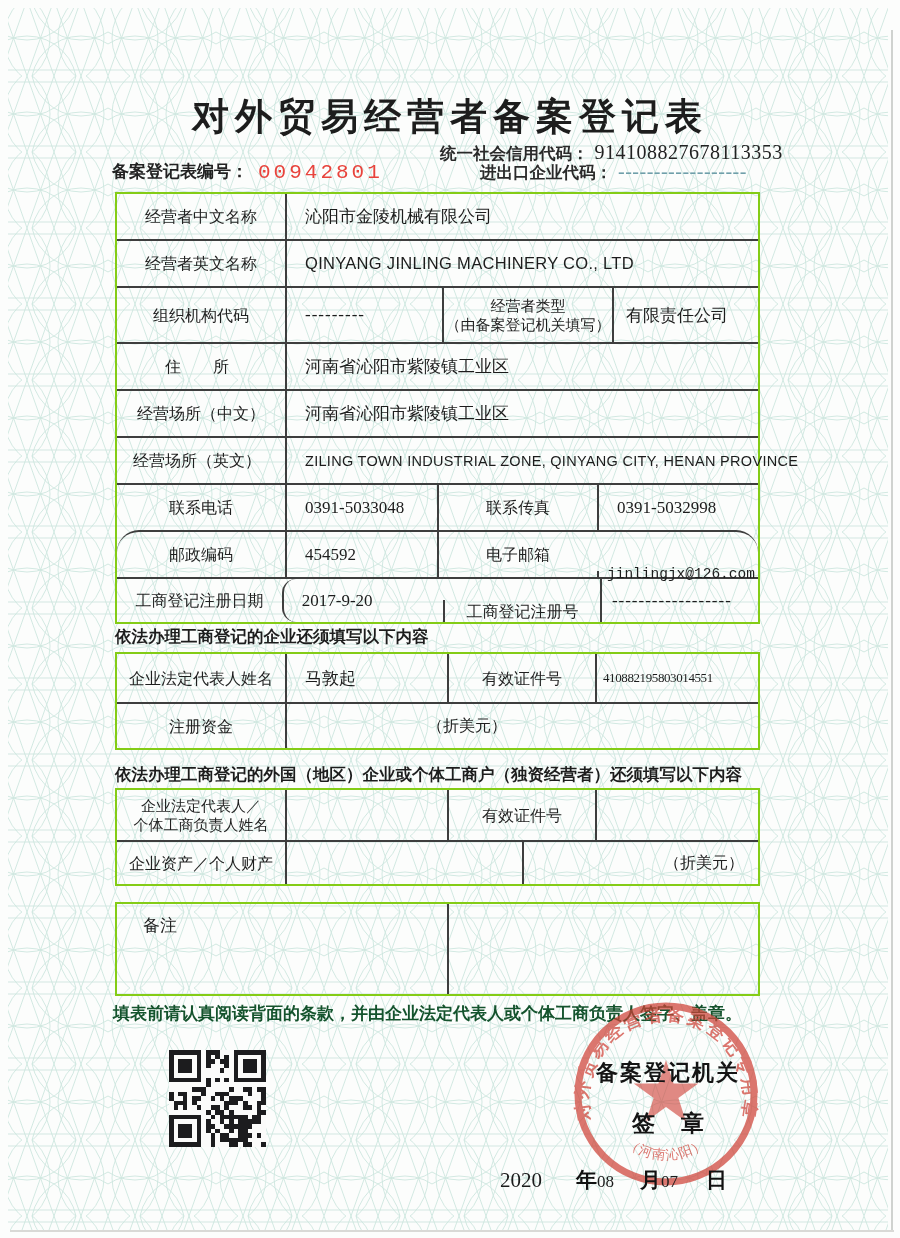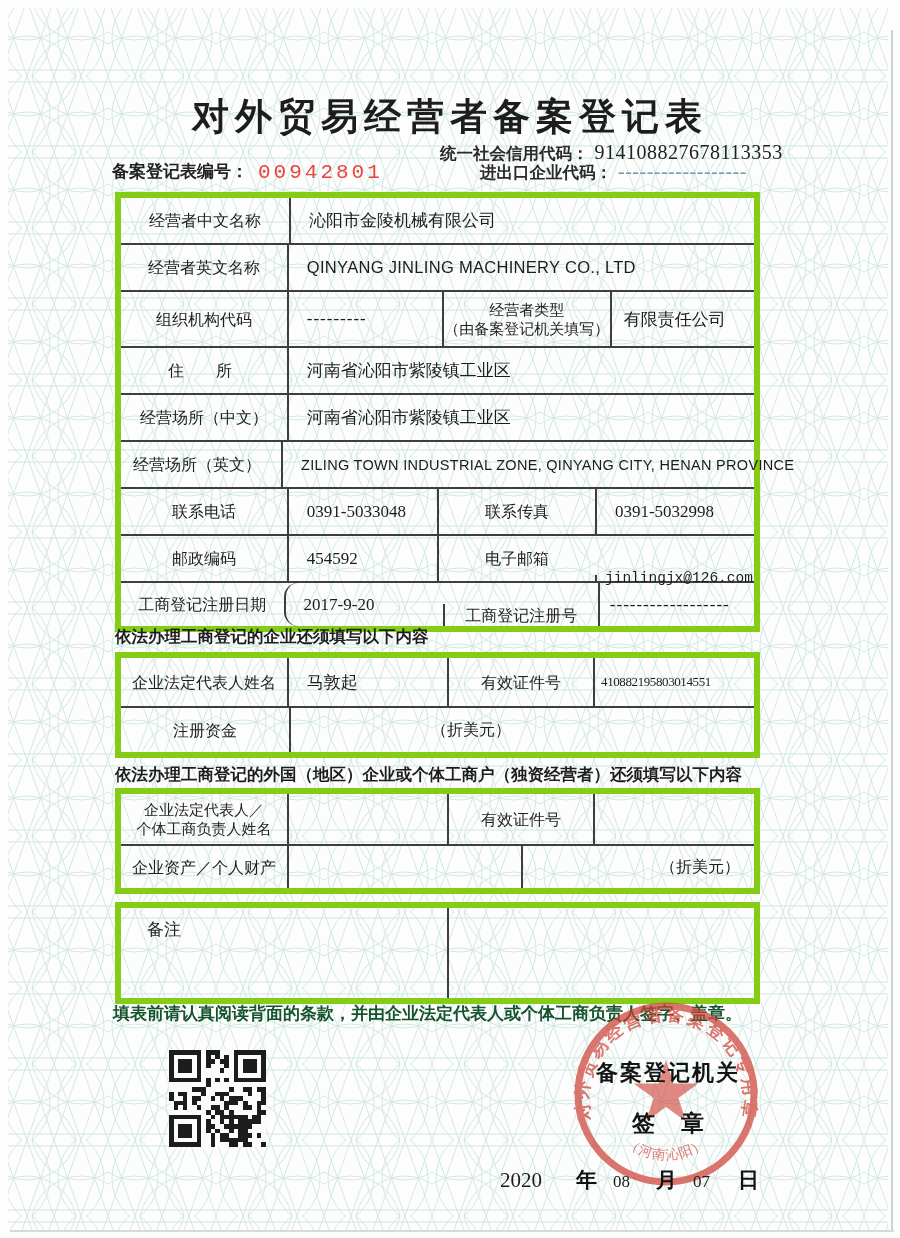--- a/index.html
+++ b/index.html
@@ -15,21 +15,21 @@
   .serial{font-family:"Liberation Mono",monospace;font-weight:normal;font-size:21px;
           letter-spacing:3px;color:#e8433c;margin-left:10px;vertical-align:-1px;}
   .meta-right{position:absolute;top:142px;left:440px;width:330px;line-height:21px;}
   .meta-row{display:flex;align-items:baseline;}
   .meta-row .mlab{width:172px;text-align:right;font-size:16.5px;font-weight:bold;color:#2a2a2a;white-space:nowrap;}
   .meta-row .mval{font-family:"Liberation Serif",serif;font-size:20px;letter-spacing:0.5px;margin-left:6px;white-space:nowrap;}
   .dash-teal{color:#6f9faa;font-size:14px;letter-spacing:1px;font-family:"Liberation Sans",sans-serif;}
   .dash-gray{color:#8a8a8a;font-size:13px;letter-spacing:1px;}
   .dash-dark{color:#7d6e6e;font-size:13px;letter-spacing:1px;}
 
-  .tbl{position:absolute;left:115px;width:645px;border:6px solid #84cc16;box-sizing:border-box;}
+  .tbl{position:absolute;left:115px;width:645px;border:2px solid #84cc16;box-sizing:border-box;}
   .row{display:flex;border-top:2px solid #3e3e3e;}
   .row:first-child{border-top:none;}
   .c{box-sizing:border-box;border-left:2px solid #3e3e3e;display:flex;align-items:center;overflow:visible;}
   .c:first-child{border-left:none;}
   .lab{justify-content:center;text-align:center;font-size:16px;color:#1f1f1f;line-height:19px;}
   .val{padding-left:18px;font-family:"Liberation Serif",serif;font-size:17px;color:#1c1c1c;white-space:nowrap;}
   .val-en{font-family:"Liberation Sans",sans-serif;font-size:16.5px;letter-spacing:0.3px;}
   .val-sm{font-size:14.5px;}
   .usd{justify-content:flex-end;padding-right:14px;font-size:16px;color:#1f1f1f;}
 
@@ -47,21 +47,21 @@
   .qr div.on{background:#1c1c1e;}
 
   .stamp-svg{position:absolute;left:563px;top:998px;z-index:2;opacity:0.88;}
   .agency{position:absolute;left:568px;top:1058px;width:200px;text-align:center;z-index:3;
           font-size:22px;font-weight:bold;letter-spacing:2px;color:#141414;}
   .signseal{position:absolute;left:568px;top:1108px;width:200px;text-align:center;z-index:3;
           font-size:23px;font-weight:bold;letter-spacing:26px;text-indent:26px;color:#141414;}
 
   .dateline{position:absolute;left:500px;top:1166px;width:300px;z-index:3;white-space:nowrap;}
   .dn{font-family:"Liberation Serif",serif;font-size:21px;color:#1b1b1b;}
-  .dn-sm{font-family:"Liberation Serif",serif;font-size:17px;color:#1b1b1b;padding-left:16px;}
+  .dn-sm{font-family:"Liberation Serif",serif;font-size:17px;color:#1b1b1b;}
   .dc{font-size:21px;font-weight:bold;color:#111;}
   .g1{margin-left:34px;} .g2{margin-left:26px;} .g3{margin-left:28px;}
 
   .edge-r{position:absolute;right:7px;top:30px;bottom:6px;width:2px;background:#cfd2cf;z-index:1;}
   .edge-b{position:absolute;left:10px;right:6px;bottom:6px;height:2px;background:#d9d9d6;z-index:1;}
 </style>
 </head>
 <body>
 
 <div class="page">
@@ -135,21 +135,21 @@
       <div class="row" style="height:45px;gap:8px;">
         <div class="c lab" style="width:168px;">经营场所（英文）</div>
         <div class="c val val-en val-sm" style="width:473px;">ZILING TOWN INDUSTRIAL ZONE, QINYANG CITY, HENAN PROVINCE</div>
       </div>
       <div class="row" style="height:45px;">
         <div class="c lab" style="width:168px;">联系电话</div>
         <div class="c val" style="width:152px;">0391-5033048</div>
         <div class="c lab" style="width:160px;">联系传真</div>
         <div class="c val" style="width:161px;">0391-5032998</div>
       </div>
-      <div class="row" style="height:45px;">
+      <div class="row" style="height:45px;border-radius:22px;">
         <div class="c lab" style="width:168px;">邮政编码</div>
         <div class="c val" style="width:152px;">454592</div>
         <div class="c lab" style="width:160px;">电子邮箱</div>
         <div class="c val" style="width:161px;font-family:'Liberation Mono',monospace;font-size:14.5px;padding-left:8px;margin-top:39px;">jinlingjx@126.com</div>
       </div>
       <div class="row" style="height:43px;">
         <div class="c lab" style="width:168px;">工商登记注册日期</div>
         <div class="c val" style="width:164px;border-radius:14px;">2017-9-20</div>
         <div class="c lab" style="width:160px;margin-top:21px;">工商登记注册号</div>
         <div class="c val dash-dark" style="width:161px;padding-left:10px;">------------------</div>

